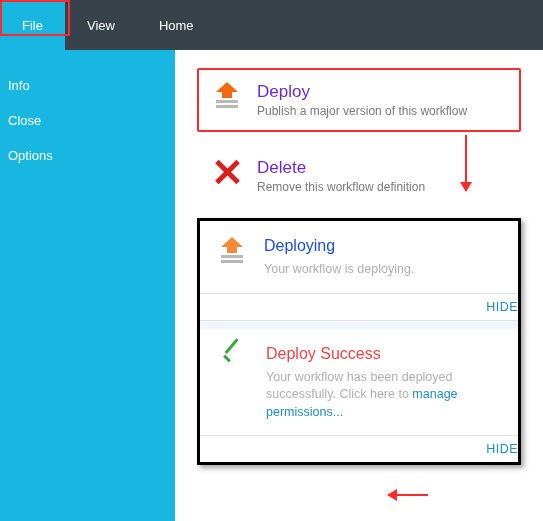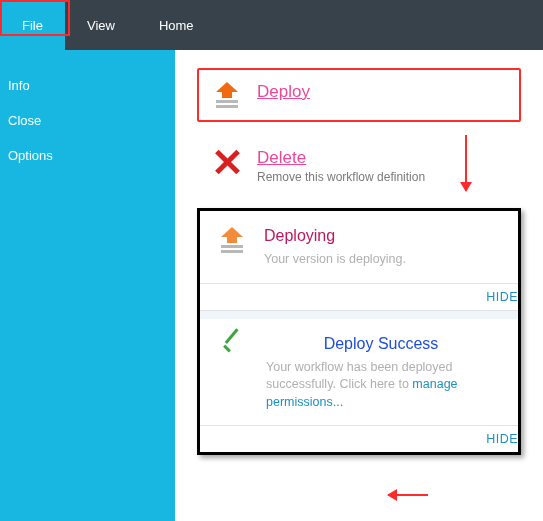--- a/index.html
+++ b/index.html
@@ -29,21 +29,21 @@
   }
   .content {
     flex: 1; padding: 18px 22px 10px 22px; position: relative;
   }
   .card {
     display: flex; align-items: flex-start; gap: 16px;
     padding: 12px 14px; border-radius: 2px;
   }
   .deploy-card { border: 2px solid #ff2a2a; }
   .delete-card { margin-top: 14px; padding-left: 16px; }
-  .card .title { font-size: 17px; color: #ec4899; margin-bottom: 2px; text-decoration: underline; }
+  .card .title { font-size: 17px; color: #6d28d9; margin-bottom: 2px; }
   .card .sub { font-size: 12px; color: #7a7a7a; }
   .icon-deploy { width: 28px; display: flex; flex-direction: column; align-items: center; }
   .icon-deploy .tri {
     width: 0; height: 0; border-left: 11px solid transparent;
     border-right: 11px solid transparent; border-bottom: 10px solid #f26a0f;
   }
   .icon-deploy .stem { width: 10px; height: 6px; background: #f26a0f; }
   .icon-deploy .base1 { width: 22px; height: 3px; background: #b8b8b8; margin-top: 2px; }
   .icon-deploy .base2 { width: 22px; height: 3px; background: #b8b8b8; margin-top: 2px; }
   .icon-delete { width: 28px; height: 28px; position: relative; }
@@ -61,22 +61,22 @@
     content: ""; position: absolute; bottom: -1px; left: -5px;
     width: 0; height: 0; border-left: 6px solid transparent;
     border-right: 6px solid transparent; border-top: 10px solid #ff2a2a;
   }
   .status-box {
     margin-top: 12px; border: 3px solid #000; background: #fff;
     box-shadow: 3px 3px 5px rgba(0,0,0,0.35);
   }
   .panel { padding: 16px 18px 14px 18px; display: flex; gap: 18px; }
   .panel .texts .ptitle { font-size: 16px; margin-bottom: 6px; }
-  .panel .texts .ptitle.gray { color: #be185d; }
-  .panel .texts .ptitle.green { color: #1d4ed8; text-align: center; }
+  .panel .texts .ptitle.gray { color: #1d4ed8; }
+  .panel .texts .ptitle.green { color: #ef4444; }
   .panel .texts .pdesc { font-size: 12.5px; color: #b0b0b0; line-height: 1.4; max-width: 230px; }
   .link { color: #1e8fbf; cursor: pointer; }
   .hide-row {
     border-top: 1px solid #e3e3e3; border-bottom: 1px solid #e3e3e3;
     text-align: right; padding: 6px 0; font-size: 12.5px;
     color: #1e8fbf; letter-spacing: 0.5px; cursor: pointer;
   }
   .spacer-row { height: 8px; background: #eef5fb; }
   .icon-deploy.dim .tri { border-bottom-color: #f28b3c; }
   .icon-deploy.dim .stem { background: #f28b3c; }
@@ -121,20 +121,21 @@
 
     <div class="card deploy-card">
       <div class="icon-deploy">
         <div class="tri"></div>
           <div class="stem"></div>
           <div class="base1"></div>
           <div class="base2"></div>
       </div>
       <div>
         <div class="title">Deploy</div>
+        <div class="sub">Publish a major version of this workflow</div>
       </div>
     </div>
 
     <div class="card delete-card">
       <div class="icon-delete"></div>
       <div>
         <div class="title">Delete</div>
         <div class="sub">Remove this workflow definition</div>
       </div>
     </div>
@@ -142,21 +143,21 @@
     <div class="status-box">
       <div class="panel">
         <div class="icon-deploy dim">
           <div class="tri"></div>
             <div class="stem"></div>
             <div class="base1"></div>
             <div class="base2"></div>
         </div>
         <div class="texts">
           <div class="ptitle gray">Deploying</div>
-          <div class="pdesc">Your version is deploying.</div>
+          <div class="pdesc">Your workflow is deploying.</div>
         </div>
       </div>
       <div class="hide-row">HIDE</div>
       <div class="spacer-row"></div>
       <div class="panel">
         <div class="icon-check"></div>
         <div class="texts">
           <div class="ptitle green">Deploy Success</div>
           <div class="pdesc">
             <span>Your workflow has been deployed successfully. Click here to </span><span class="link">manage permissions...</span>

